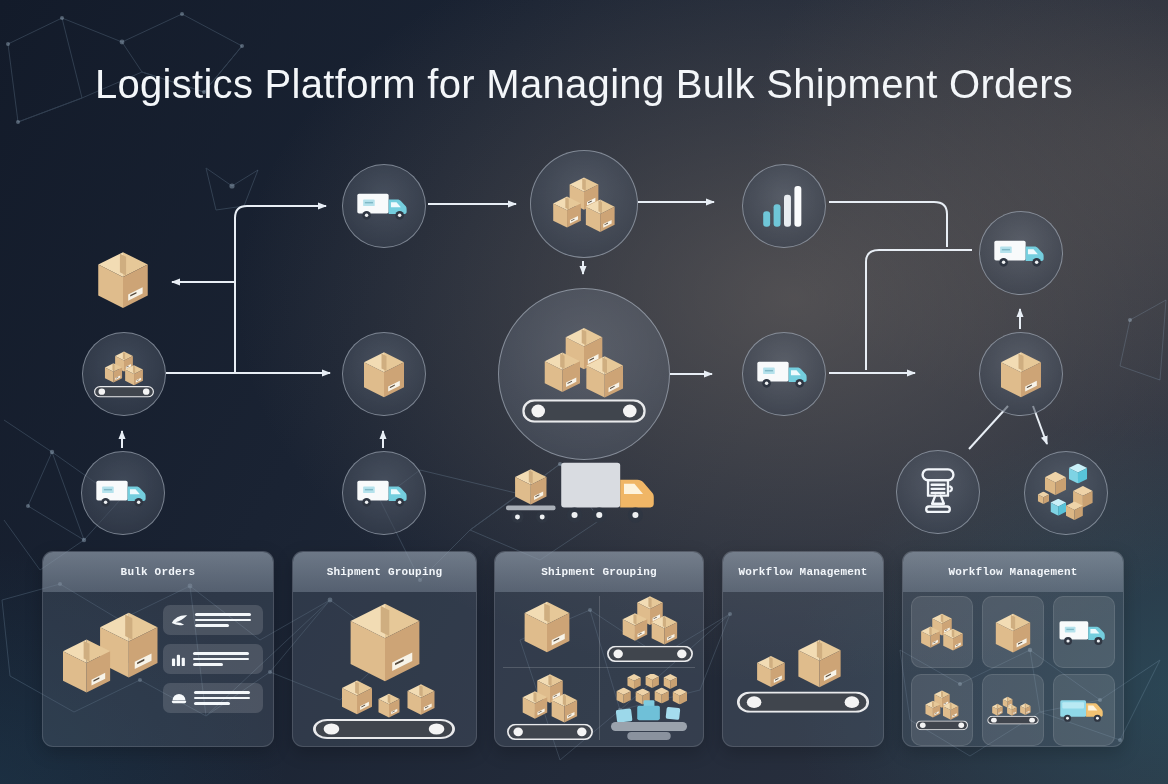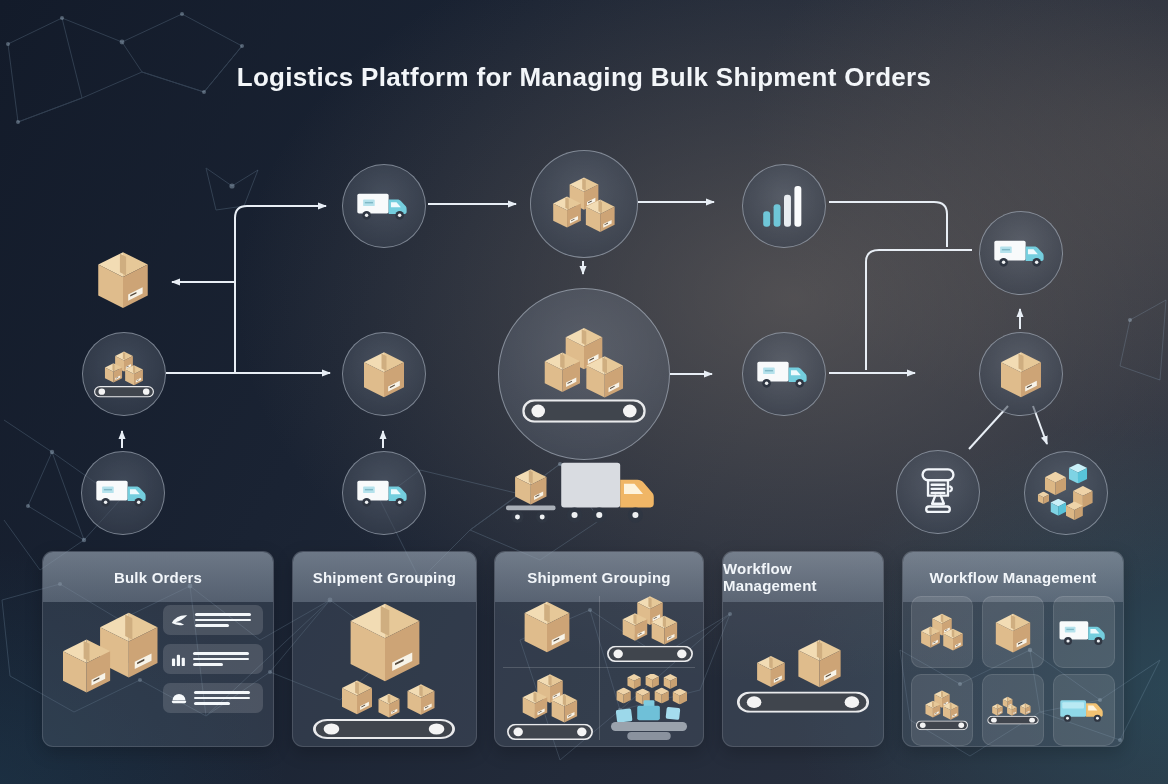--- a/index.html
+++ b/index.html
@@ -7,35 +7,35 @@
   .stage{position:relative;width:1168px;height:784px;
     background:
       radial-gradient(900px 620px at 68% 38%, rgba(128,117,108,0.50), rgba(128,117,108,0) 62%),
       radial-gradient(700px 500px at 100% 18%, rgba(95,88,84,0.45), rgba(95,88,84,0) 60%),
       radial-gradient(620px 430px at 102% 88%, rgba(42,110,126,0.35), rgba(42,110,126,0) 65%),
       radial-gradient(520px 420px at -2% 102%, rgba(36,84,110,0.30), rgba(36,84,110,0) 60%),
       linear-gradient(118deg,#131b2a 0%,#1a2333 34%,#232b3a 62%,#2c3240 100%);
   }
   .net{position:absolute;left:0;top:0;}
   .title{position:absolute;left:0;top:62px;width:1168px;text-align:center;
-    color:#f3f6f9;font-size:26px;font-weight:700;letter-spacing:.3px;}
+    color:#f3f6f9;font-size:40px;font-weight:400;letter-spacing:.3px;}
   .node{position:absolute;border-radius:50%;
     background:radial-gradient(circle at 50% 38%, rgba(105,115,130,0.50), rgba(52,60,74,0.62));
     border:1.5px solid rgba(222,232,242,0.42);
     display:flex;align-items:center;justify-content:center;}
   .node.big{background:radial-gradient(circle at 50% 36%, rgba(130,138,152,0.42), rgba(70,78,92,0.55));}
   .free{position:absolute;display:flex;align-items:center;justify-content:center;}
   svg{display:block;}
   .panel{position:absolute;top:551px;height:194px;border-radius:11px;
     background:rgba(92,106,122,0.30);border:1px solid rgba(255,255,255,0.13);
     box-shadow:0 6px 18px rgba(0,0,0,0.20);}
-  .panel .hd{height:50px;border-radius:10px 10px 0 0;
+  .panel .hd{height:40px;border-radius:10px 10px 0 0;
     background:linear-gradient(rgba(160,172,186,0.55), rgba(126,138,154,0.48));
     display:flex;align-items:center;justify-content:center;
-    color:#f2f6fa;font-size:15px;font-weight:700;letter-spacing:.2px;}
+    color:#f2f6fa;font-size:11px;font-weight:700;letter-spacing:.2px;font-family:Liberation Mono, monospace;}
   .item{position:absolute;left:120px;width:100px;height:30px;border-radius:7px;
     background:rgba(255,255,255,0.14);display:flex;align-items:center;gap:7px;padding:0 8px;box-sizing:border-box;}
   .lns{flex:1;}
   .ln{height:2.6px;background:#f3f7fa;border-radius:2px;margin:3px 0;}
   .div-v{position:absolute;width:1px;background:rgba(255,255,255,0.16);}
   .div-h{position:absolute;height:1px;background:rgba(255,255,255,0.16);}
   .tiles{position:absolute;left:8px;top:44px;width:204px;display:grid;
     grid-template-columns:repeat(3,1fr);gap:6px 9px;}
   .tile{height:70px;border-radius:10px;background:rgba(255,255,255,0.10);
     border:1px solid rgba(255,255,255,0.10);display:flex;align-items:center;justify-content:center;}

